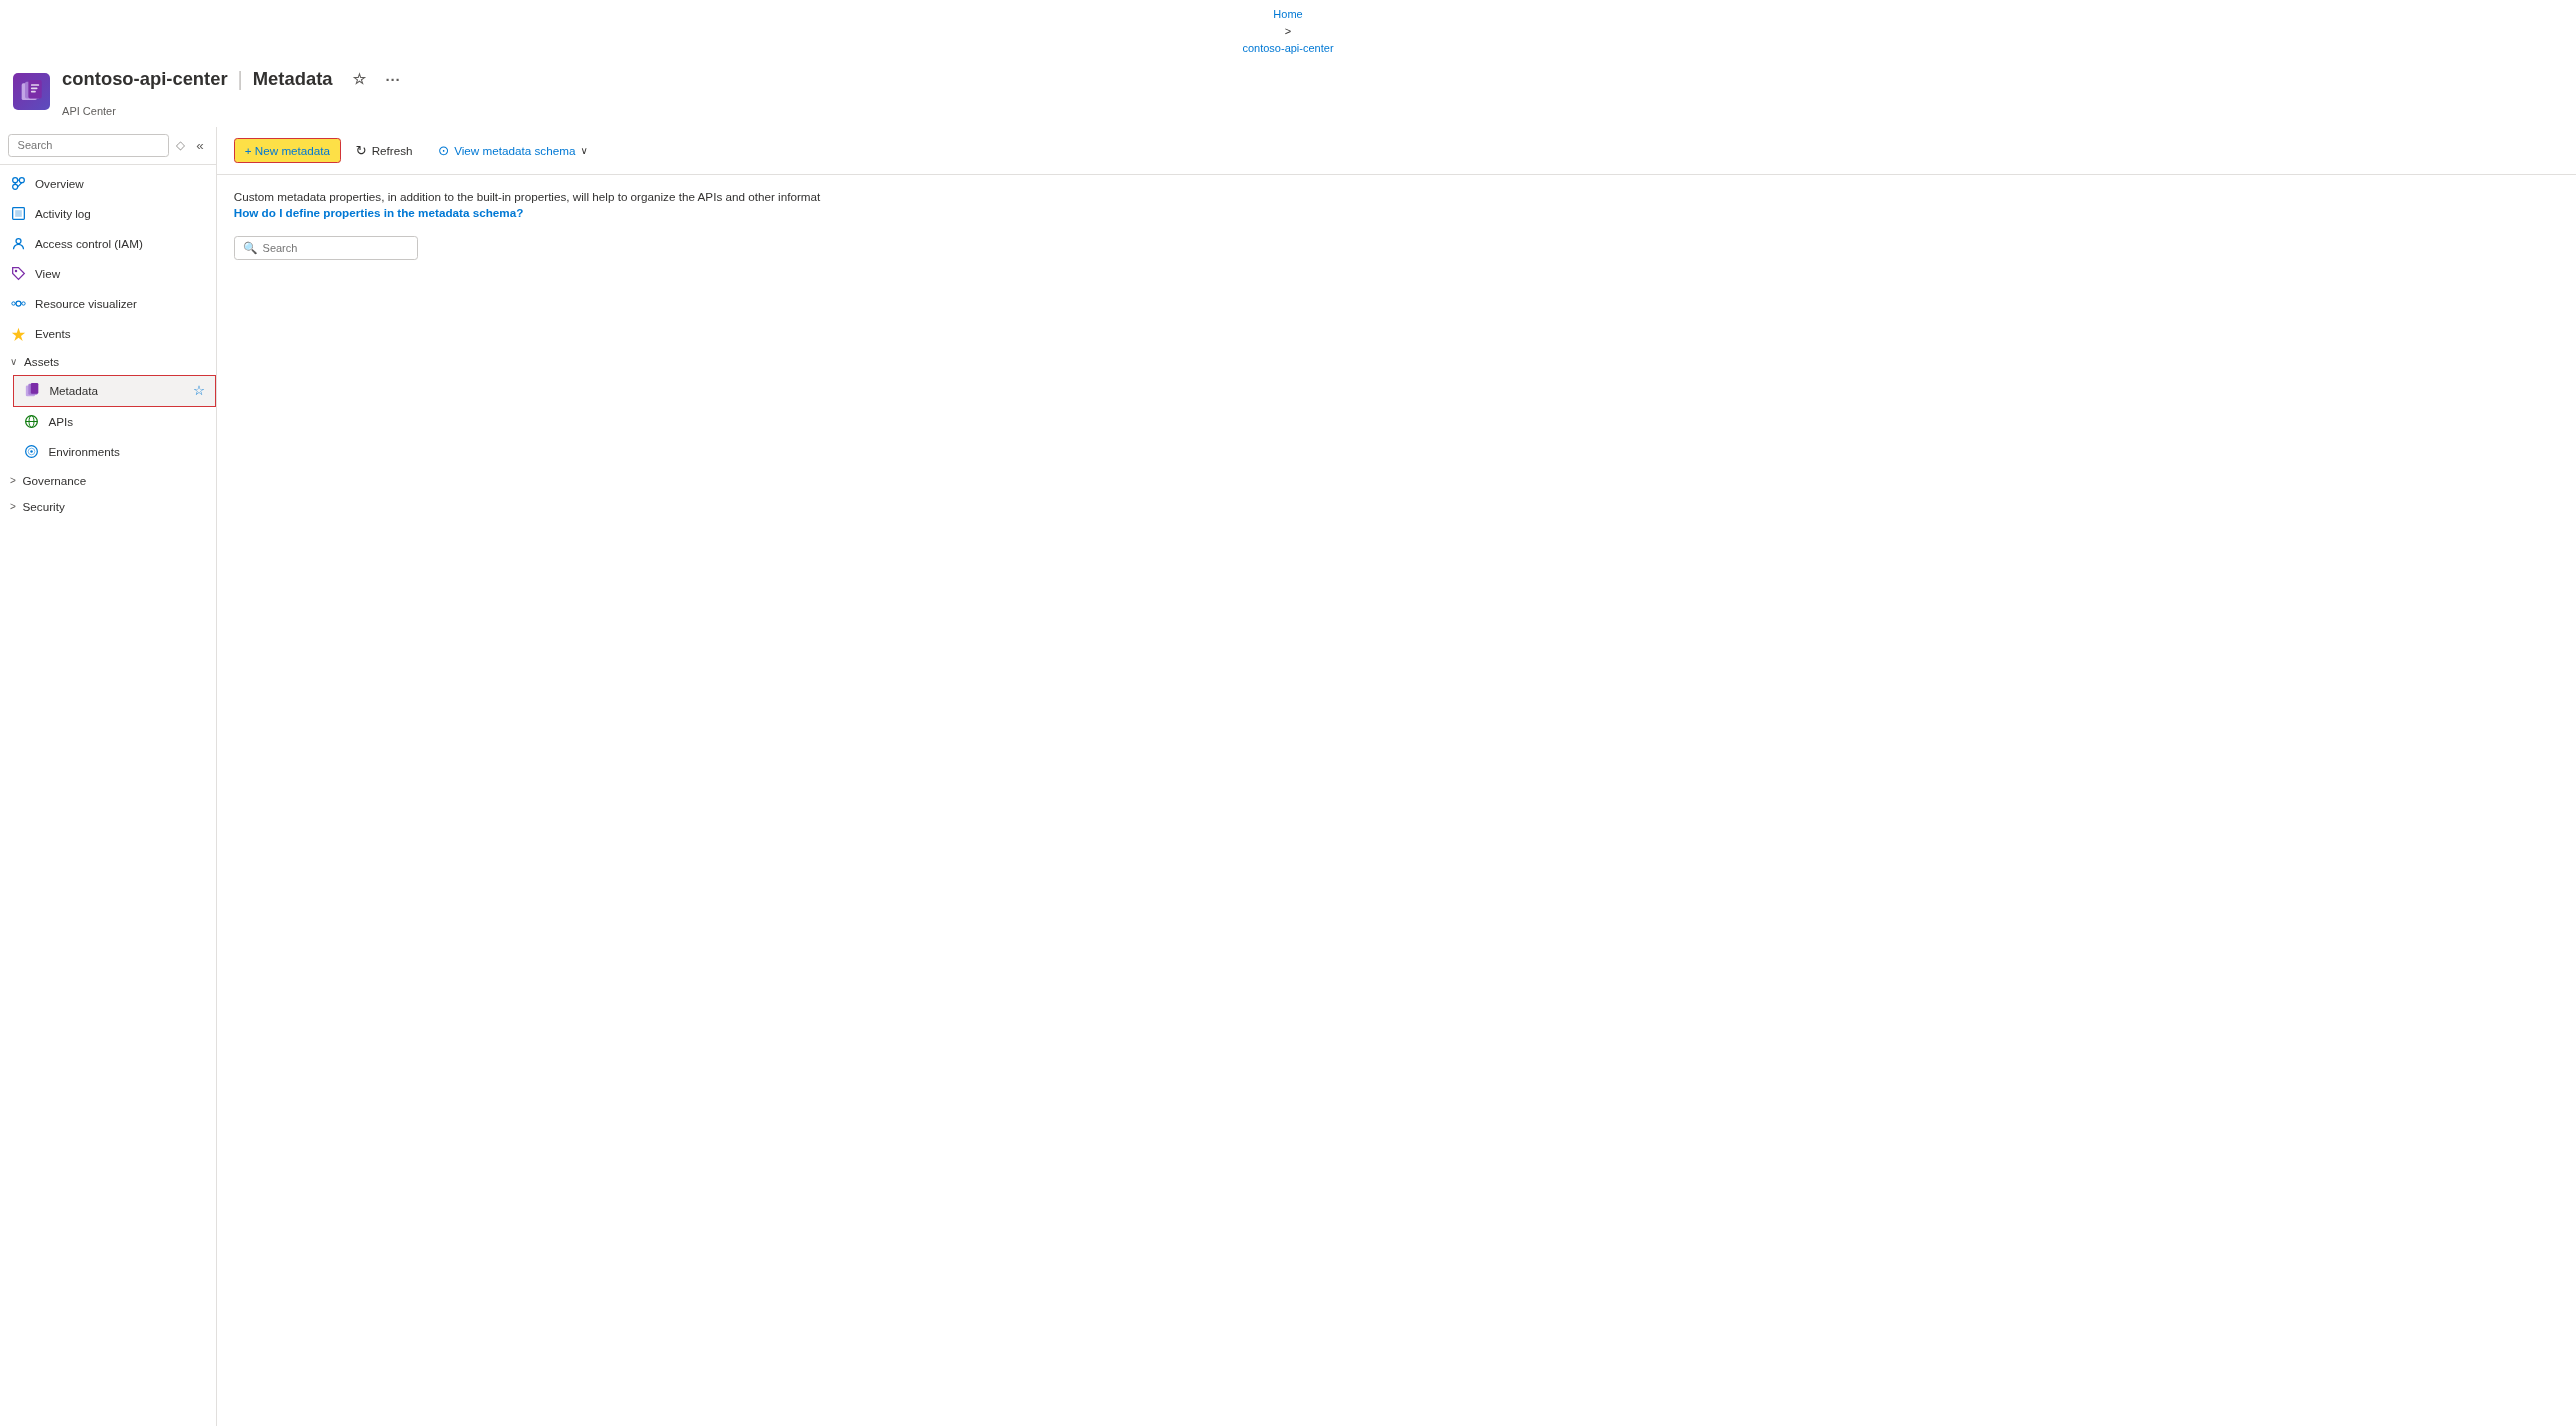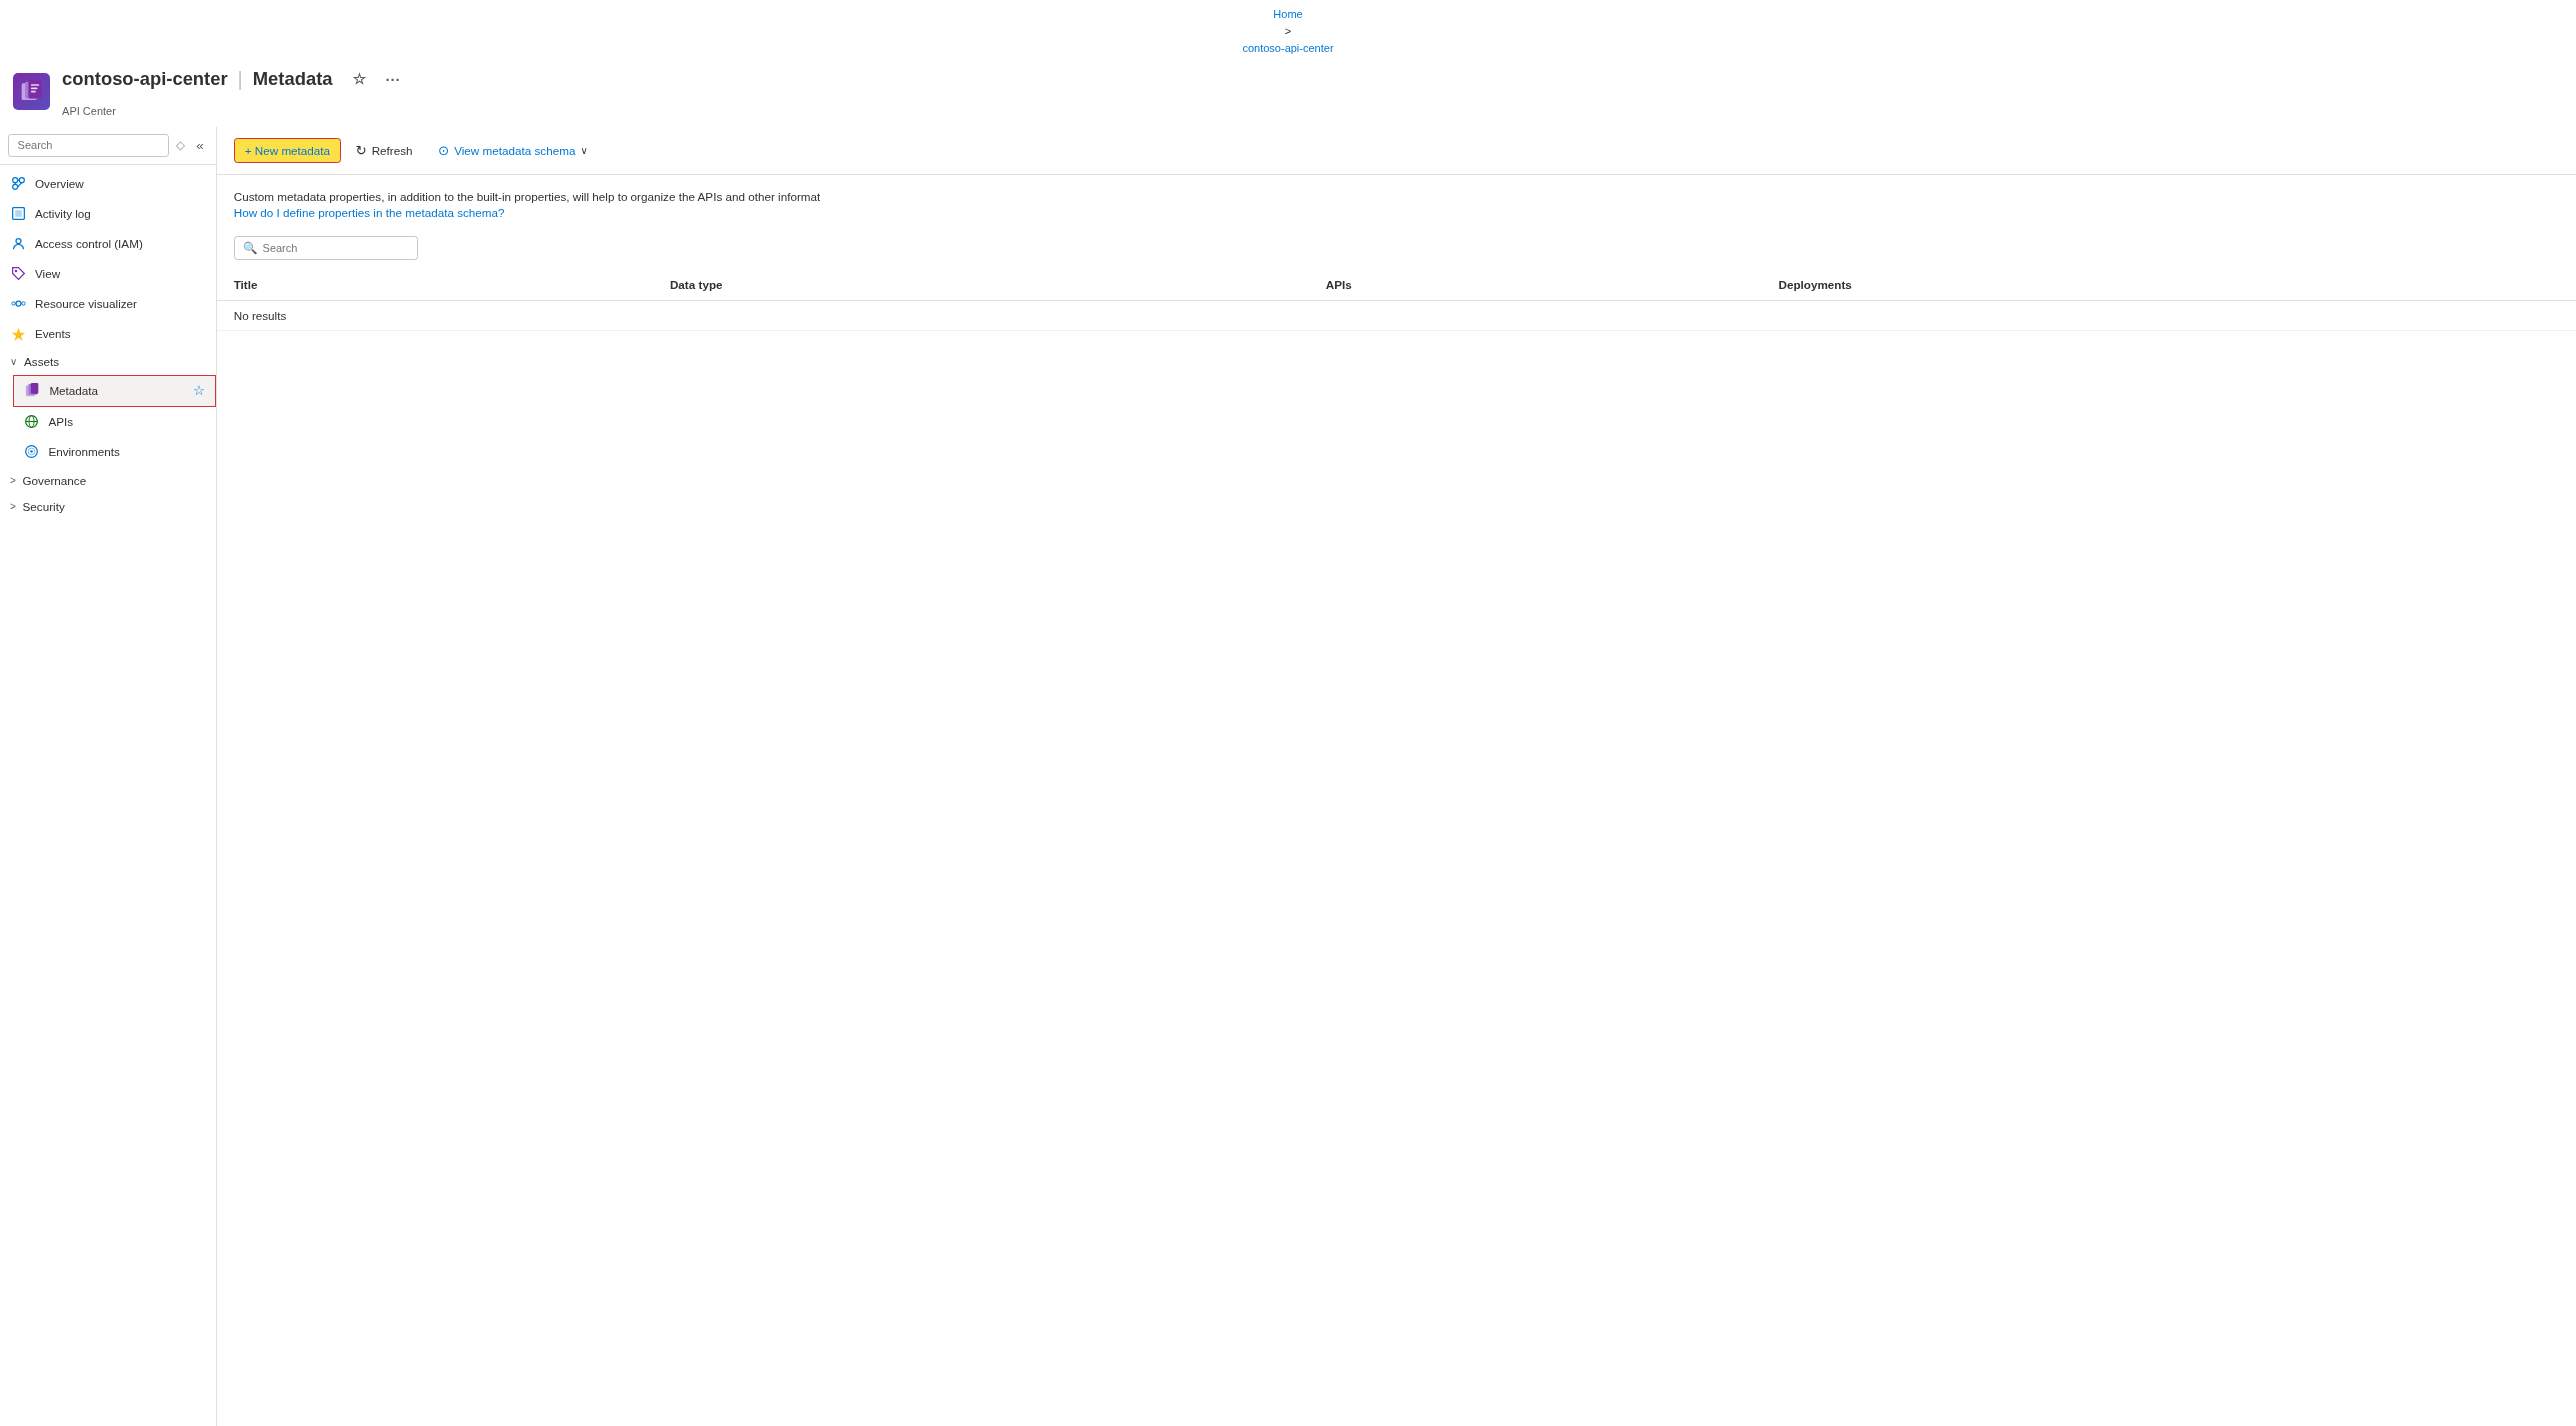--- a/index.html
+++ b/index.html
@@ -203,20 +203,21 @@
     }
     .description-text {
       font-size: 11.7px;
       color: #323130;
       line-height: 1.5;
     }
     .description-link {
       color: #0078d4;
       text-decoration: none;
       cursor: pointer;
+      font-weight: bold;
     }
 
     
     .content-search-bar {
       padding: 6.7px 16.7px;
       display: flex;
       align-items: center;
     }
     .content-search-input-wrapper {
       display: flex;
@@ -464,31 +465,16 @@
       <a class="description-link">How do I define properties in the metadata schema?</a>
     </div>
 
     <div class="content-search-bar">
       <div class="content-search-input-wrapper">
         <span style="color:#605e5c; font-size:11.7px;">🔍</span>
         <input class="content-search-input" type="text" placeholder="Search" style="">
       </div>
     </div>
 
-    <table class="data-table">
-      <thead>
-        <tr>
-          <th>Title</th>
-          <th>Data type</th>
-          <th>APIs</th>
-          <th>Deployments</th>
-        </tr>
-      </thead>
-      <tbody>
-        <tr>
-          <td colspan="4">No results</td>
-        </tr>
-      </tbody>
-    </table>
 
   </div>
 </div>
 
 
 </body></html>

